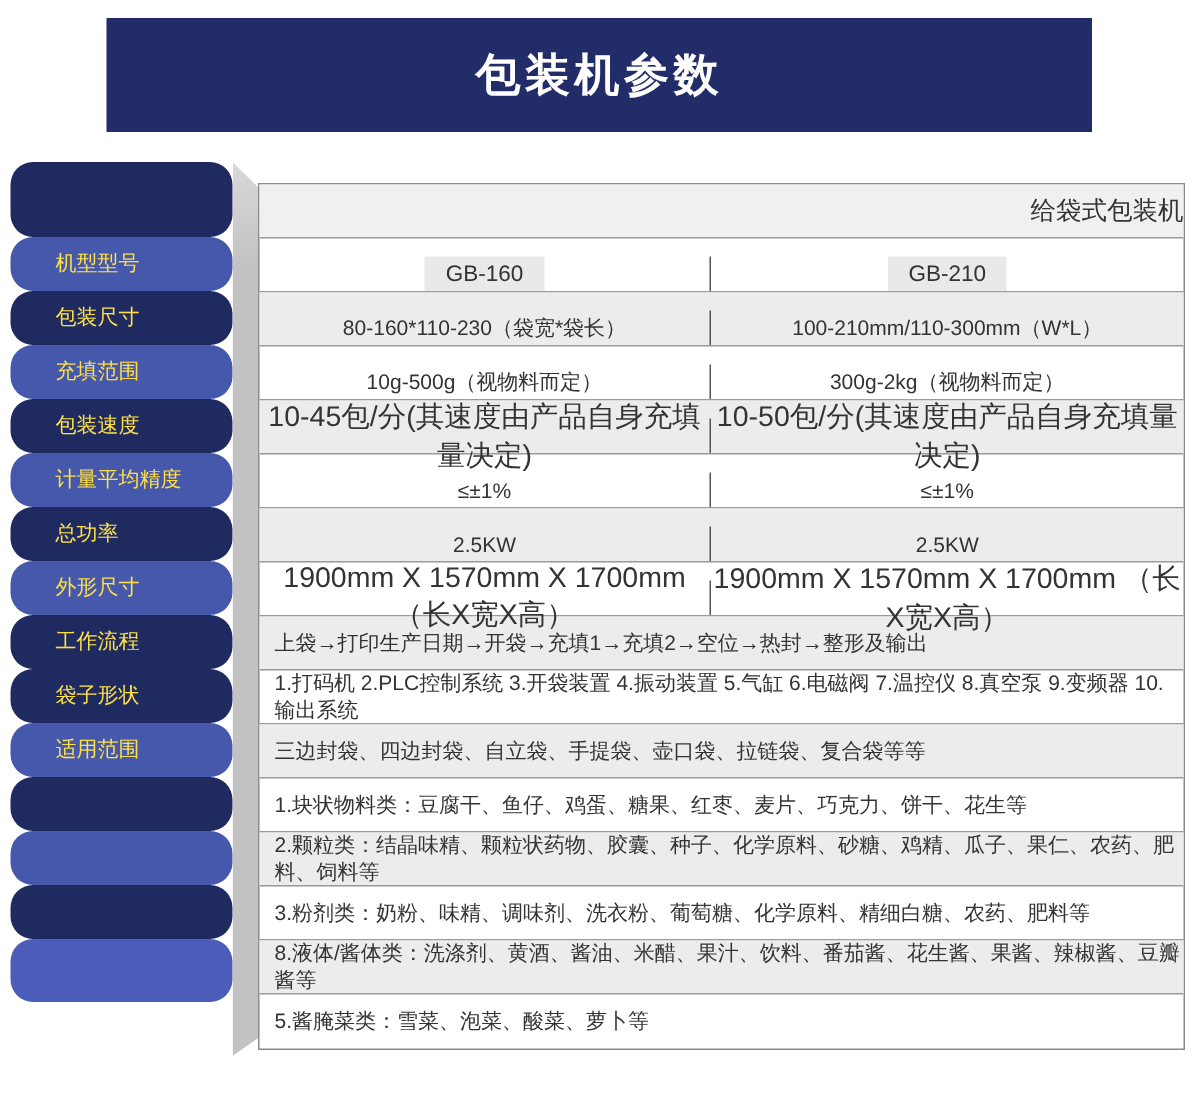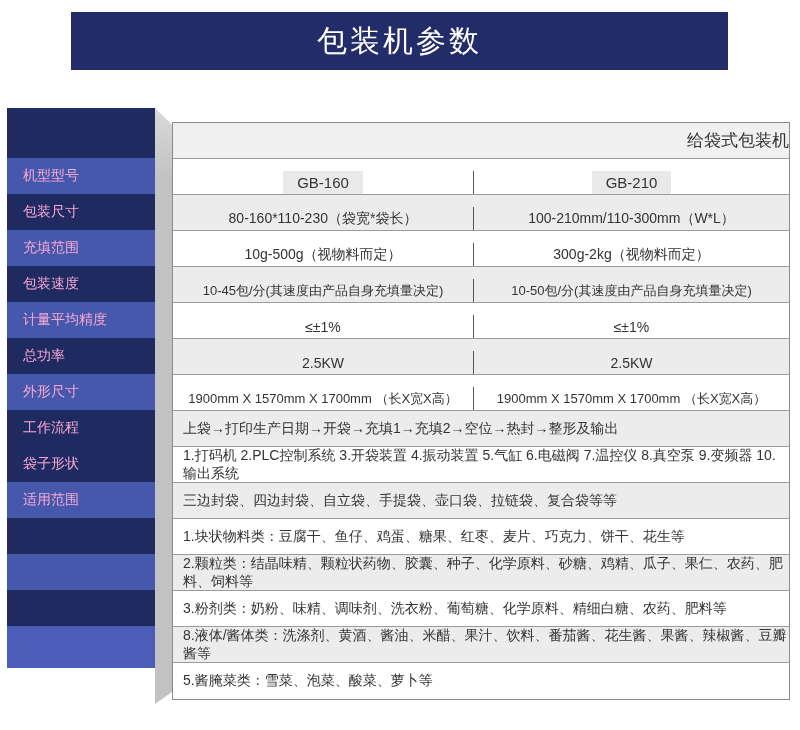--- a/index.html
+++ b/index.html
@@ -15,33 +15,33 @@
     --text:#333333;
     --bevel-top:#d9d9d9;
     --bevel-bottom:#c2c2c2;
   }
   html,body{margin:0;padding:0;background:#ffffff;}
   body{font-family:"Liberation Sans","DejaVu Sans",sans-serif;}
   .stage{position:relative;width:800px;height:730px;background:#ffffff;overflow:hidden;}
 
   
   .banner{
-    position:absolute;left:71px;top:12px;width:657px;height:58px;
+    position:absolute;left:71px;top:12px;width:657px;height:76px;
     background:var(--banner);
-    color:#ffffff;font-size:30px;font-weight:400;letter-spacing:3px;
+    color:#ffffff;font-size:30px;font-weight:700;letter-spacing:3px;
     display:flex;align-items:center;justify-content:center;
   }
 
   
   .sidebar{position:absolute;left:7px;top:108px;width:148px;}
   .side-cell{
     width:100%;height:36px;box-sizing:border-box;
     display:flex;align-items:center;
-    padding-left:16px;
-    color:#f9a8d4;font-size:14px;
+    padding-left:30px;
+    color:#fde047;font-size:14px;border-radius:15px;
   }
   .side-cell.top{height:50px;}
   .side-cell.tall{height:42px;}
   .side-cell.dark{background:var(--sidebar-dark);}
   .side-cell.light{background:var(--sidebar-light);}
   .side-cell.bright{background:var(--sidebar-light-bright);}
 
   
   .bevel{
     position:absolute;left:155px;top:108px;width:17px;height:596px;
@@ -67,21 +67,21 @@
     justify-content:flex-end;align-items:center;
     font-size:17px;
   }
   .row.alt{background:var(--row-alt);}
   .cell{
     flex:1;display:flex;align-items:center;justify-content:center;
     box-sizing:border-box;text-align:center;margin-top:12px;
   }
   .cell.c1{flex:0 0 300px;}
   .cell.c2{border-left:1px solid var(--border-dark);}
-  .row.small{font-size:13px;}
+  .row.small{font-size:19px;}
   .row.full{align-items:center;padding:0 0 0 10px;}
   .hl{background:var(--highlight);padding:3px 14px;font-size:15px;}
 </style>
 </head>
 <body>
 
 <div class="stage">
 
   <div class="banner">包装机参数</div>
 

